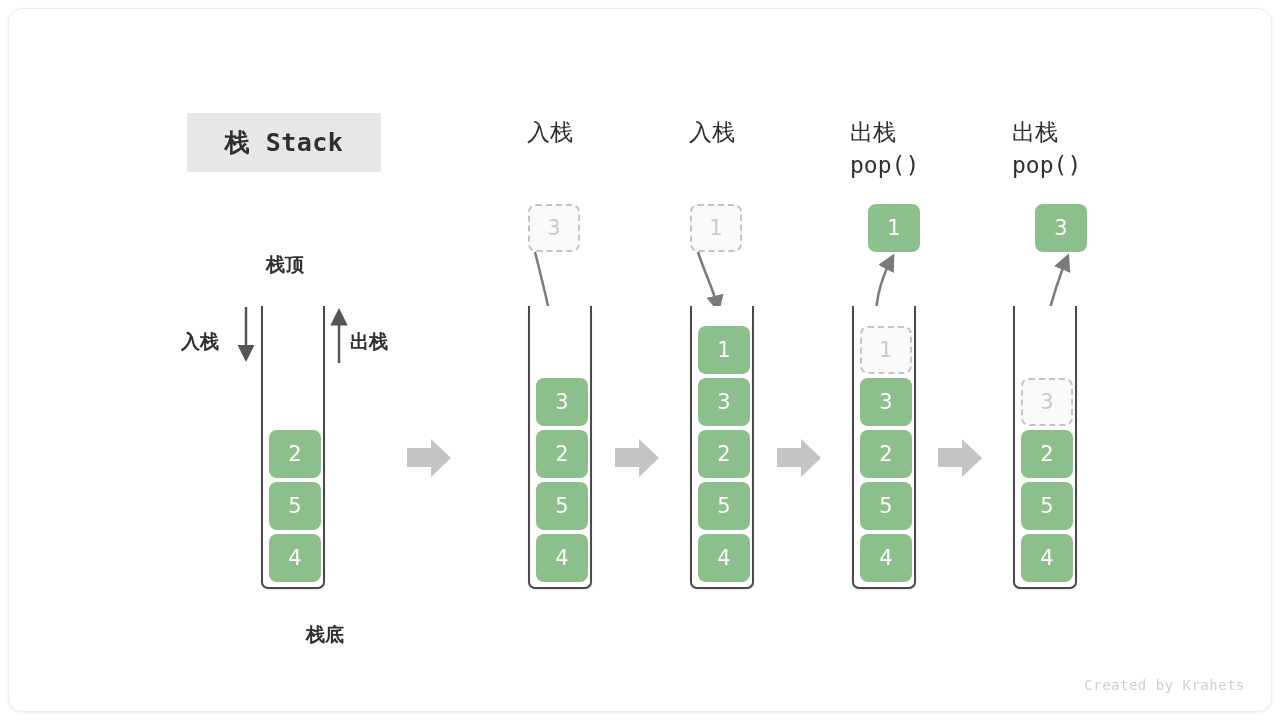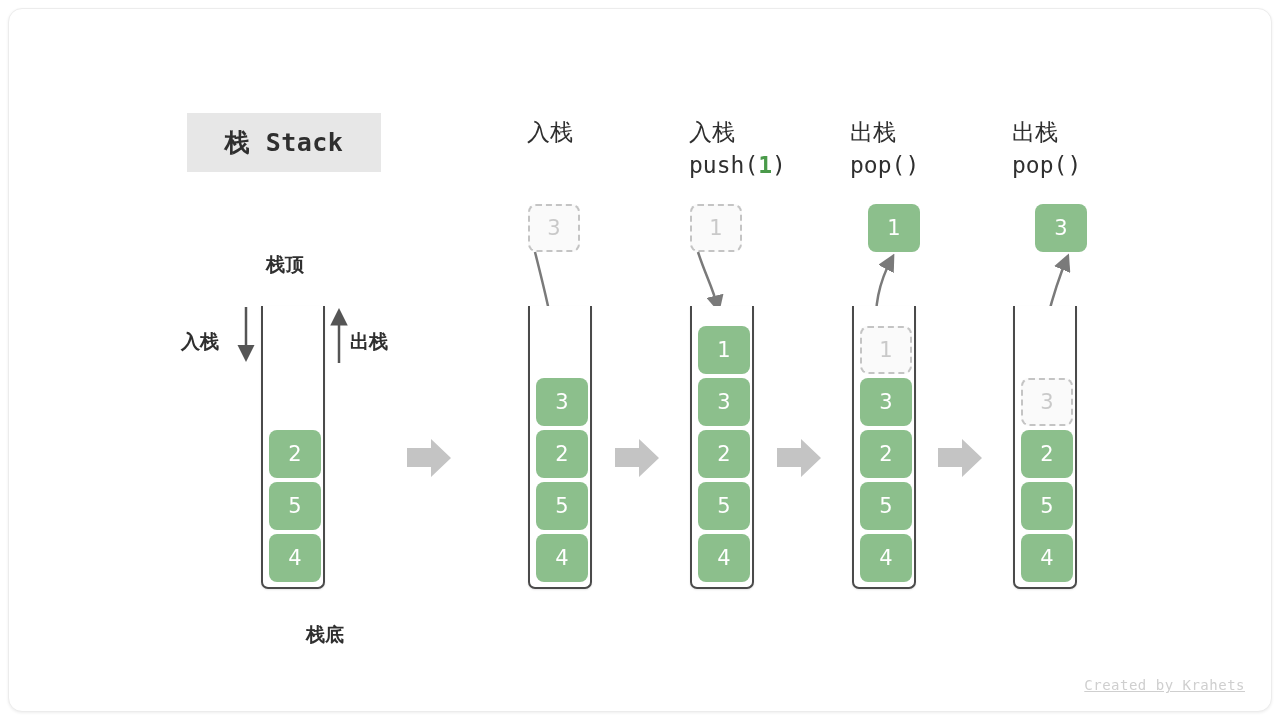--- a/index.html
+++ b/index.html
@@ -103,21 +103,20 @@
     font-family: Liberation Serif, serif;
   }
 
   
   #watermark {
     right: 26px; bottom: 18px;
     font-family: "DejaVu Sans Mono", "Liberation Mono", monospace;
     font-size: 14px;
     color: #cfcfcf;
     letter-spacing: 0.5px;
-    text-decoration: underline;
   }
   svg { position: absolute; overflow: visible; }
 </style>
 </head>
 <body>
 
 <div id="card">
 
   <div id="title-chip" class="abs">栈 Stack</div>
 
@@ -164,21 +163,20 @@
     <div class="cell full" style="top:176px;">5</div>
     <div class="cell full" style="top:228px;">4</div>
   </div>
 
   <svg class="abs" style="left:606px; top:428px;" width="46" height="42">
     <path d="M0,11 L24,11 L24,2 L44,21 L24,40 L24,30 L0,30 Z" fill="#c4c4c4"></path>
   </svg>
 
   <div class="abs col-head" style="left:680px; top:107px;">
     <div class="cn">入栈</div>
-    <div class="code"><span>push(</span><span class="num">1</span><span>)</span></div>
   </div>
   <div class="float-box ghost" style="left:681px; top:195px;">1</div>
   <svg class="abs" style="left:682px; top:243px;" width="60" height="80">
     <defs>
       <marker id="mk-g2" markerWidth="7" markerHeight="7" refX="5" refY="3.5" orient="auto">
         <path d="M0,0 L7,3.5 L0,7 z" fill="#7a7a7a"></path>
       </marker>
     </defs>
     <path d="M7,0 C14,22 22,36 27,56" fill="none" stroke="#7a7a7a" stroke-width="2.5" marker-end="url(#mk-g2)"></path>
   </svg>

